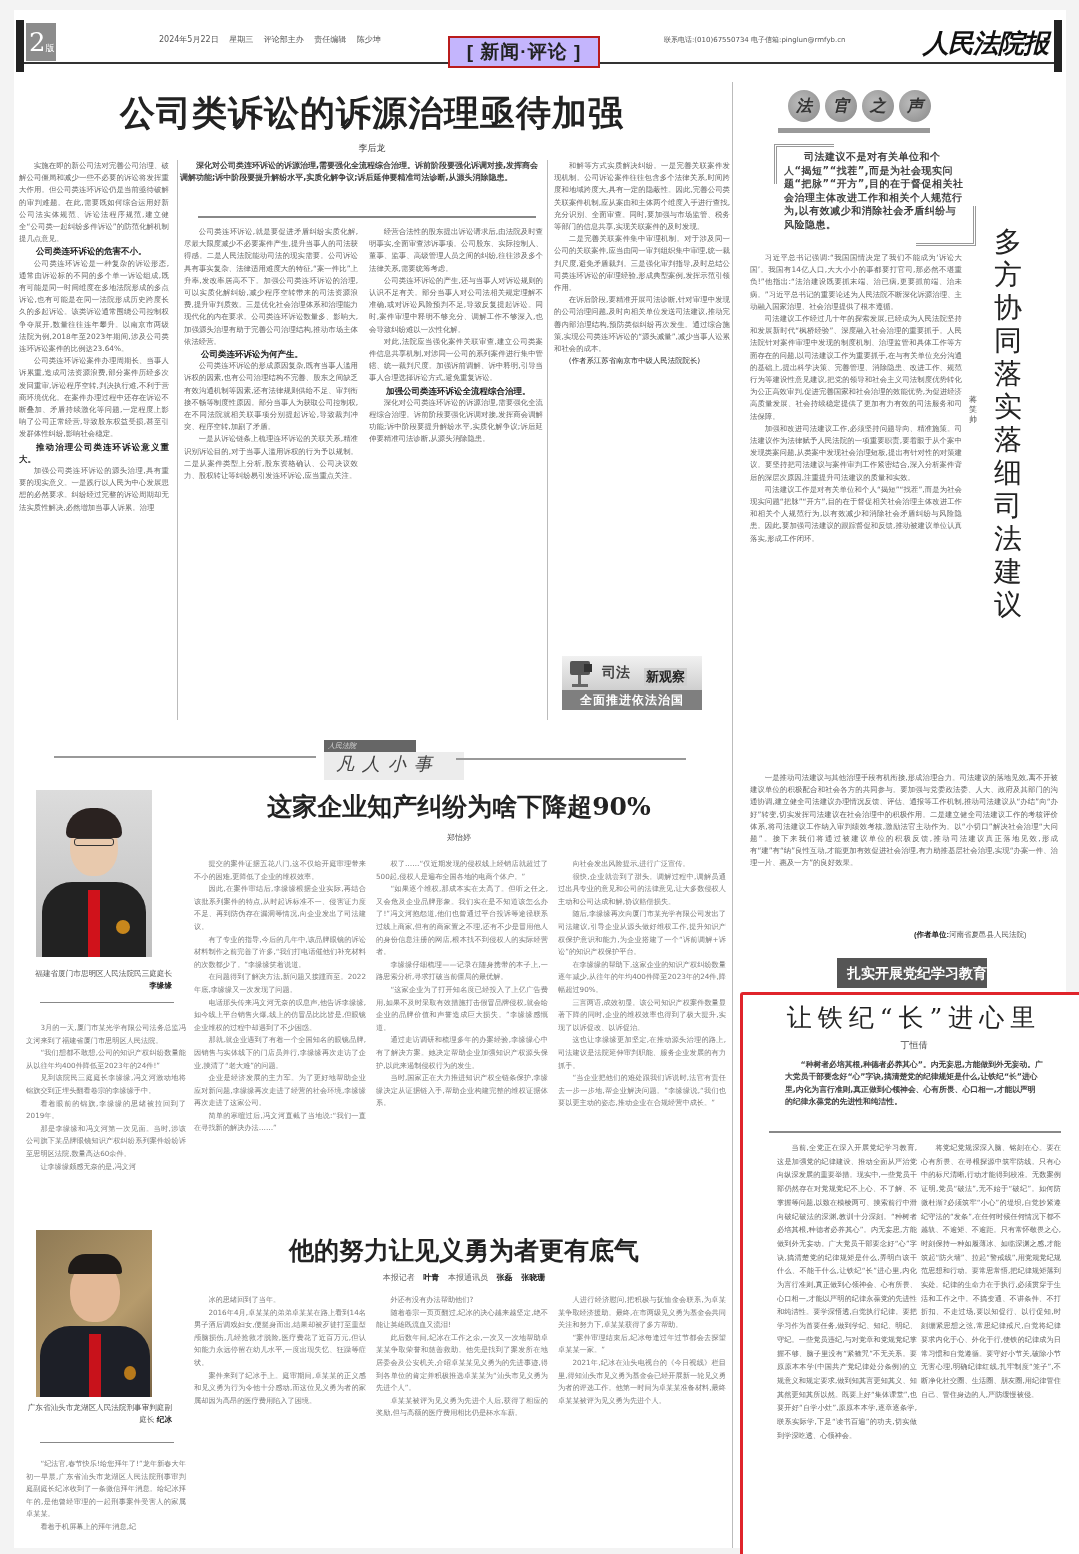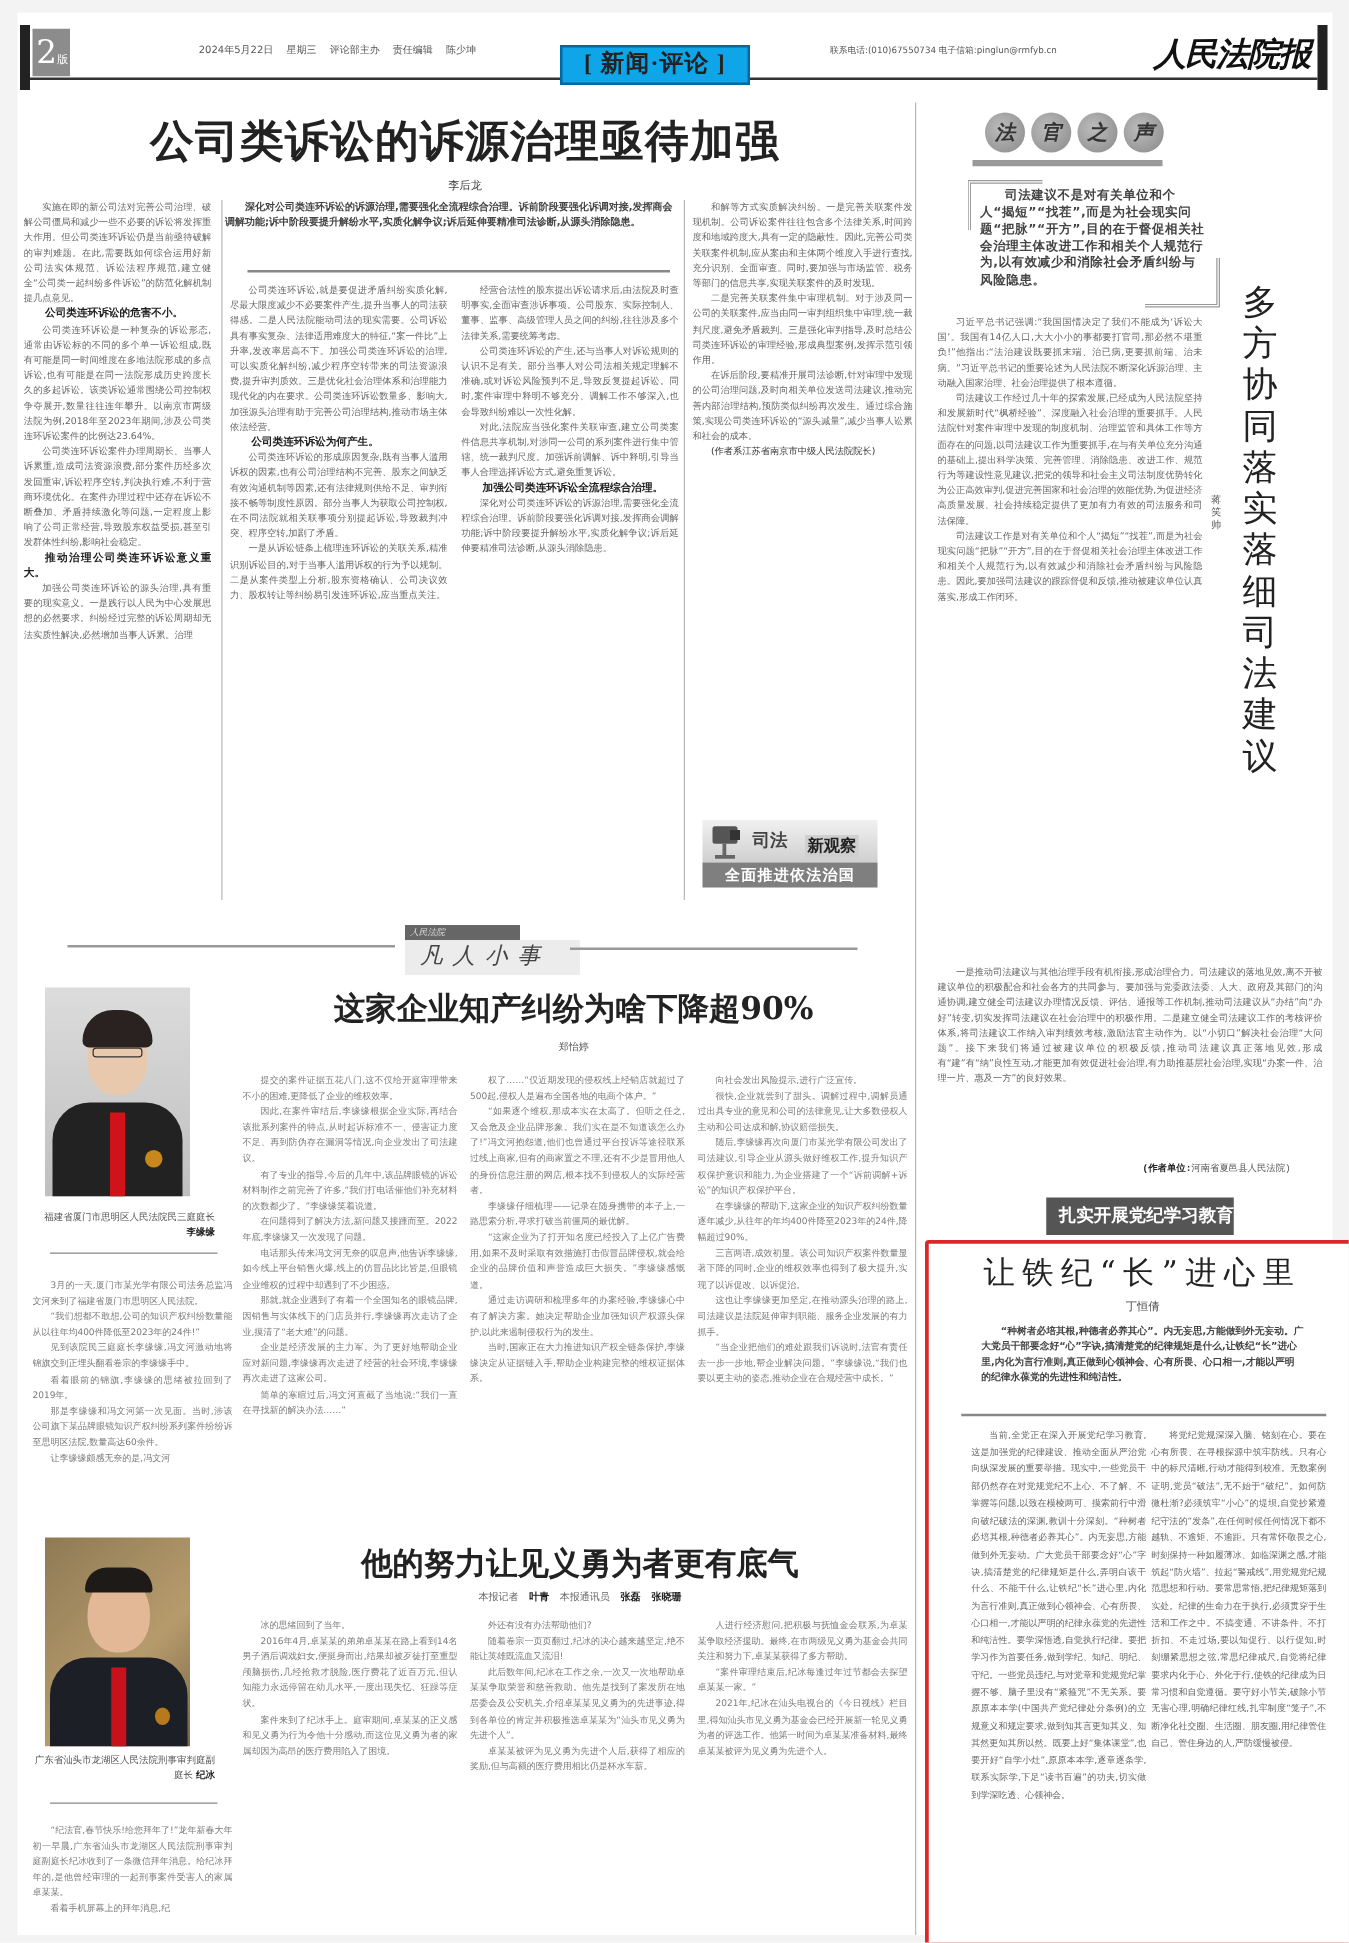--- a/index.html
+++ b/index.html
@@ -8,21 +8,21 @@
   .page { position: absolute; left: 14px; top: 10px; width: 1052px; height: 1538px; background: #fff; }
 
   
   .masthead { position: absolute; left: 0; top: 0; width: 1052px; height: 60px; }
   .mh-leftbar { position: absolute; left: 2px; top: 10px; width: 8px; height: 52px; background: #222; }
   .mh-rightbar { position: absolute; right: 4px; top: 10px; width: 8px; height: 52px; background: #222; }
   .mh-rule { position: absolute; left: 10px; right: 12px; top: 52px; height: 2px; background: #333; }
   .page-num { position: absolute; left: 12px; top: 13px; width: 30px; height: 38px; background: #8c8c8c; color: #fff; font-family: "DejaVu Serif", serif; font-size: 26px; line-height: 38px; padding-left: 3px; }
   .page-num small { font-size: 9px; }
   .mh-meta { position: absolute; left: 145px; top: 24px; font-family: "DejaVu Sans", sans-serif; font-size: 8px; color: #555; word-spacing: 8px; }
-  .mh-section { position: absolute; left: 434px; top: 26px; width: 152px; height: 32px; border: 2px solid #0369a1; background: #0ea5e9; font-family: Liberation Serif, serif; font-weight: bold; font-size: 19px; line-height: 28px; text-align: center; color: #222; letter-spacing: 1px; }
+  .mh-section { position: absolute; left: 434px; top: 26px; width: 152px; height: 32px; border: 2px solid #b91c1c; background: #c4b5fd; font-family: Liberation Sans, sans-serif; font-weight: bold; font-size: 19px; line-height: 28px; text-align: center; color: #222; letter-spacing: 1px; }
   .mh-contact { position: absolute; left: 650px; top: 25px; font-family: "DejaVu Sans", sans-serif; font-size: 7px; color: #555; text-align: right; }
   .mh-logo { position: absolute; right: 18px; top: 16px; font-family: "DejaVu Serif", serif; font-size: 26px; font-weight: bold; font-style: italic; color: #111; letter-spacing: -1px; }
 
   
   .txt { font-family: "DejaVu Sans", sans-serif; font-size: 7.4px; line-height: 12.2px; color: #666; text-align: justify; overflow: hidden; }
   .txt p { text-indent: 2em; }
   .txt p.sub { text-indent: 2em; font-weight: bold; color: #222; font-size: 8.5px; }
   .col-rule { position: absolute; height: 2px; background: #888; }
 
   
@@ -49,21 +49,21 @@
   .fgzs .c { position: absolute; top: 2px; width: 32px; height: 32px; border-radius: 50%; background: radial-gradient(circle at 40% 40%, #bdbdbd, #888); color: #333; text-align: center; line-height: 32px; font-size: 16px; font-weight: bold; font-style: italic; }
   .fgzs .bar { position: absolute; left: -10px; top: 40px; width: 152px; height: 5px; background: #999; }
   .quote-box { position: absolute; left: 770px; top: 140px; width: 182px; height: 90px; }
   .quote-box .b1 { position: absolute; left: -10px; top: -6px; width: 60px; height: 40px; border-left: 3px double #999; border-top: 3px double #999; }
   .quote-box .b2 { position: absolute; right: -10px; bottom: -6px; width: 60px; height: 40px; border-right: 3px double #999; border-bottom: 3px double #999; }
   .quote-text { font-family: "DejaVu Sans", sans-serif; font-weight: bold; font-size: 10px; line-height: 13.5px; color: #444; text-indent: 2em; letter-spacing: 0.5px; }
   .vtitle { position: absolute; left: 980px; top: 215px; width: 40px; font-family: "DejaVu Serif", serif; font-weight: normal; font-size: 28px; line-height: 33px; color: #222; text-align: left; }
   .vauthor { position: absolute; left: 955px; top: 385px; width: 12px; font-family: "DejaVu Sans", sans-serif; font-size: 8px; line-height: 10px; color: #555; }
   .r1-body { position: absolute; left: 736px; top: 242px; width: 212px; height: 520px; }
   .r1-full { position: absolute; left: 736px; top: 762px; width: 308px; height: 128px; }
-  .r1-unit { position: absolute; left: 900px; top: 920px; font-family: Liberation Mono, monospace; font-size: 7.5px; color: #555; }
+  .r1-unit { position: absolute; left: 900px; top: 920px; font-family: Liberation Sans, sans-serif; font-size: 7.5px; color: #555; }
   .r1-unit b { color: #222; }
 
   .party-banner { position: absolute; left: 823px; top: 948px; width: 150px; height: 30px; background: #555; color: #fff; text-align: right; font-family: "DejaVu Sans", sans-serif; font-weight: bold; font-size: 14px; line-height: 30px; }
   .red-box { position: absolute; left: 726px; top: 982px; width: 348px; height: 565px; border: 3px solid #e0242b; border-radius: 3px; background: #fff; }
   .r2-title { position: absolute; left: 0; top: 6px; width: 100%; text-align: center; font-family: "DejaVu Serif", serif; font-size: 25px; letter-spacing: 6px; color: #222; }
   .r2-byline { position: absolute; left: 0; top: 44px; width: 100%; text-align: center; font-family: "DejaVu Sans", sans-serif; font-size: 9px; color: #444; }
   .r2-lead { position: absolute; left: 42px; top: 64px; width: 258px; font-family: "DejaVu Sans", sans-serif; font-weight: bold; font-size: 7.8px; line-height: 12.3px; color: #444; text-indent: 2em; }
   .r2-rule { position: absolute; left: 26px; top: 136px; width: 292px; height: 2px; background: #888; }
   .r2-c1 { position: absolute; left: 34px; top: 146px; width: 140px; height: 406px; }
   .r2-c2 { position: absolute; left: 178px; top: 146px; width: 140px; height: 406px; }
@@ -183,20 +183,21 @@
   <div class="quote-box">
     <div class="b1"></div>
     <div class="b2"></div>
     <div class="quote-text">司法建议不是对有关单位和个人“揭短”“找茬”,而是为社会现实问题“把脉”“开方”,目的在于督促相关社会治理主体改进工作和相关个人规范行为,以有效减少和消除社会矛盾纠纷与风险隐患。</div>
   </div>
   <div class="vtitle">多方协同落实落细司法建议</div>
   <div class="vauthor">蒋笑帅</div>
   <div class="r1-body txt">
       <p>习近平总书记强调:“我国国情决定了我们不能成为‘诉讼大国’。我国有14亿人口,大大小小的事都要打官司,那必然不堪重负!”他指出:“法治建设既要抓末端、治已病,更要抓前端、治未病。”习近平总书记的重要论述为人民法院不断深化诉源治理、主动融入国家治理、社会治理提供了根本遵循。</p>
       <p>司法建议工作经过几十年的探索发展,已经成为人民法院坚持和发展新时代“枫桥经验”、深度融入社会治理的重要抓手。人民法院针对案件审理中发现的制度机制、治理监管和具体工作等方面存在的问题,以司法建议工作为重要抓手,在与有关单位充分沟通的基础上,提出科学决策、完善管理、消除隐患、改进工作、规范行为等建设性意见建议,把党的领导和社会主义司法制度优势转化为公正高效审判,促进完善国家和社会治理的效能优势,为促进经济高质量发展、社会持续稳定提供了更加有力有效的司法服务和司法保障。</p>
+      <p>加强和改进司法建议工作,必须坚持问题导向、精准施策。司法建议作为法律赋予人民法院的一项重要职责,要着眼于从个案中发现类案问题,从类案中发现社会治理短板,提出有针对性的对策建议。要坚持把司法建议与案件审判工作紧密结合,深入分析案件背后的深层次原因,注重提升司法建议的质量和实效。</p>
       <p>司法建议工作是对有关单位和个人“揭短”“找茬”,而是为社会现实问题“把脉”“开方”,目的在于督促相关社会治理主体改进工作和相关个人规范行为,以有效减少和消除社会矛盾纠纷与风险隐患。因此,要加强司法建议的跟踪督促和反馈,推动被建议单位认真落实,形成工作闭环。</p>
     </div>
   <div class="r1-full txt">
       <p>一是推动司法建议与其他治理手段有机衔接,形成治理合力。司法建议的落地见效,离不开被建议单位的积极配合和社会各方的共同参与。要加强与党委政法委、人大、政府及其部门的沟通协调,建立健全司法建议办理情况反馈、评估、通报等工作机制,推动司法建议从“办结”向“办好”转变,切实发挥司法建议在社会治理中的积极作用。二是建立健全司法建议工作的考核评价体系,将司法建议工作纳入审判绩效考核,激励法官主动作为。以“小切口”解决社会治理“大问题”。接下来我们将通过被建议单位的积极反馈,推动司法建议真正落地见效,形成有“建”有“纳”良性互动,才能更加有效促进社会治理,有力助推基层社会治理,实现“办案一件、治理一片、惠及一方”的良好效果。</p>
     </div>
   <div class="r1-unit"><b>(作者单位:</b><span>河南省夏邑县人民法院)</span></div>
 
   <div class="party-banner">扎实开展党纪学习教育</div>
   <div class="red-box">
     <div class="r2-title">让铁纪“长”进心里</div>

